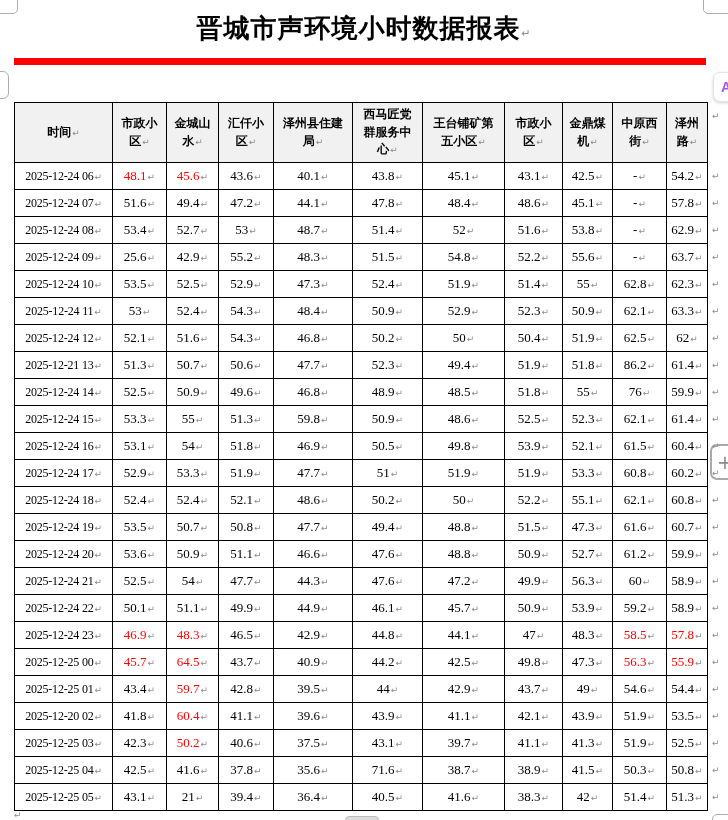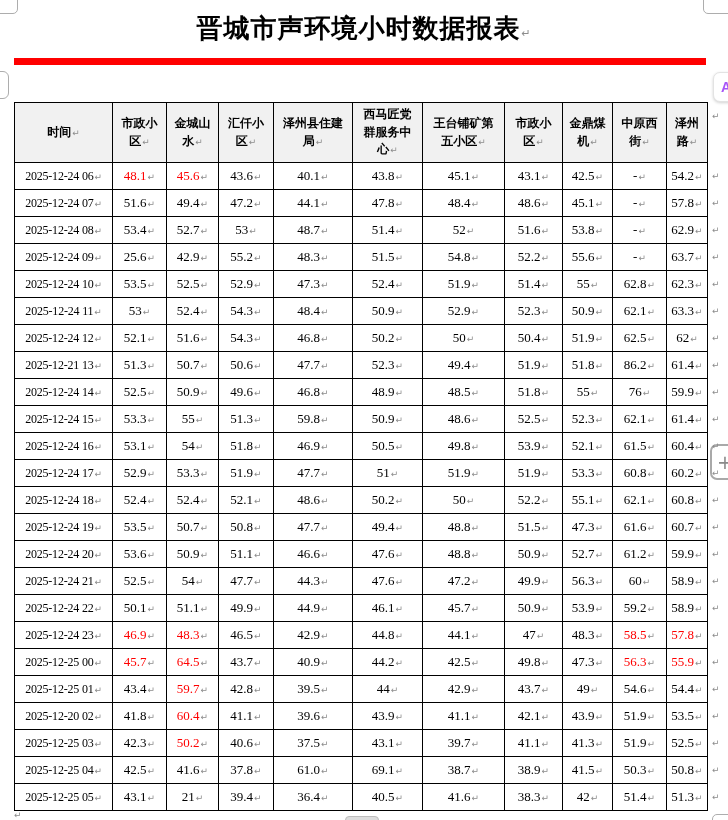--- a/index.html
+++ b/index.html
@@ -415,22 +415,22 @@
             <td><span class="val">41.1</span><span class="pmark">↵</span></td>
             <td><span class="val">41.3</span><span class="pmark">↵</span></td>
             <td><span class="val">51.9</span><span class="pmark">↵</span></td>
             <td><span class="val">52.5</span><span class="pmark">↵</span></td>
           </tr>
           <tr>
             <td class="time-cell"><span class="val">2025-12-25 04</span><span class="pmark">↵</span></td>
             <td><span class="val">42.5</span><span class="pmark">↵</span></td>
             <td><span class="val">41.6</span><span class="pmark">↵</span></td>
             <td><span class="val">37.8</span><span class="pmark">↵</span></td>
-            <td><span class="val">61.0</span><span class="pmark">↵</span></td>
-            <td><span class="val">69.1</span><span class="pmark">↵</span></td>
+            <td><span class="val">35.6</span><span class="pmark">↵</span></td>
+            <td><span class="val">71.6</span><span class="pmark">↵</span></td>
             <td><span class="val">38.7</span><span class="pmark">↵</span></td>
             <td><span class="val">38.9</span><span class="pmark">↵</span></td>
             <td><span class="val">41.5</span><span class="pmark">↵</span></td>
             <td><span class="val">50.3</span><span class="pmark">↵</span></td>
             <td><span class="val">50.8</span><span class="pmark">↵</span></td>
           </tr>
           <tr>
             <td class="time-cell"><span class="val">2025-12-25 05</span><span class="pmark">↵</span></td>
             <td><span class="val">43.1</span><span class="pmark">↵</span></td>
             <td><span class="val">21</span><span class="pmark">↵</span></td>

